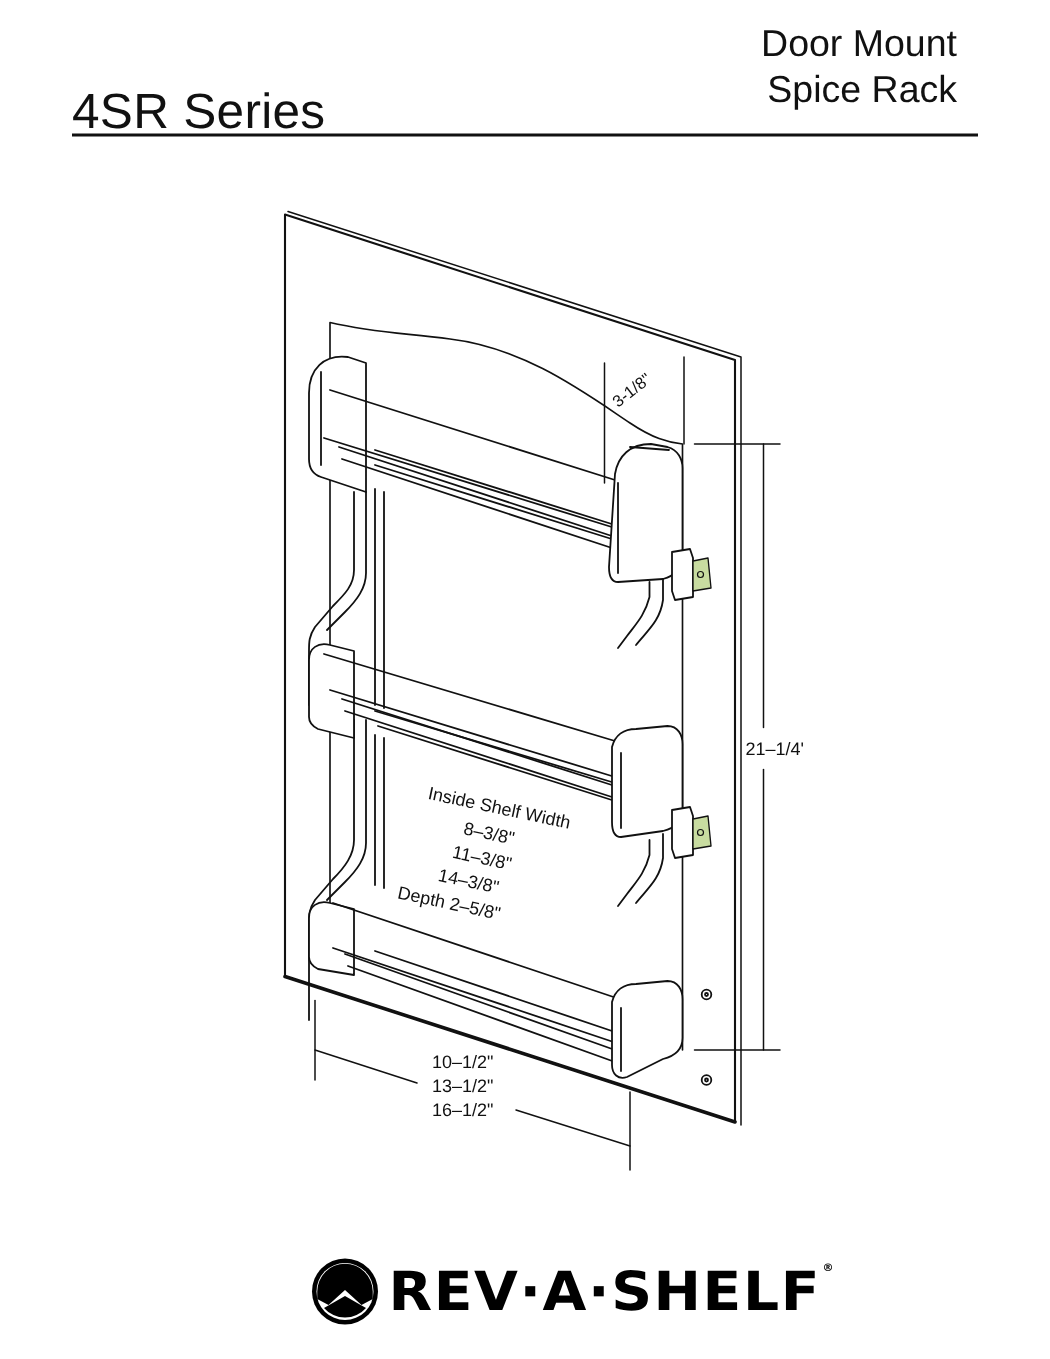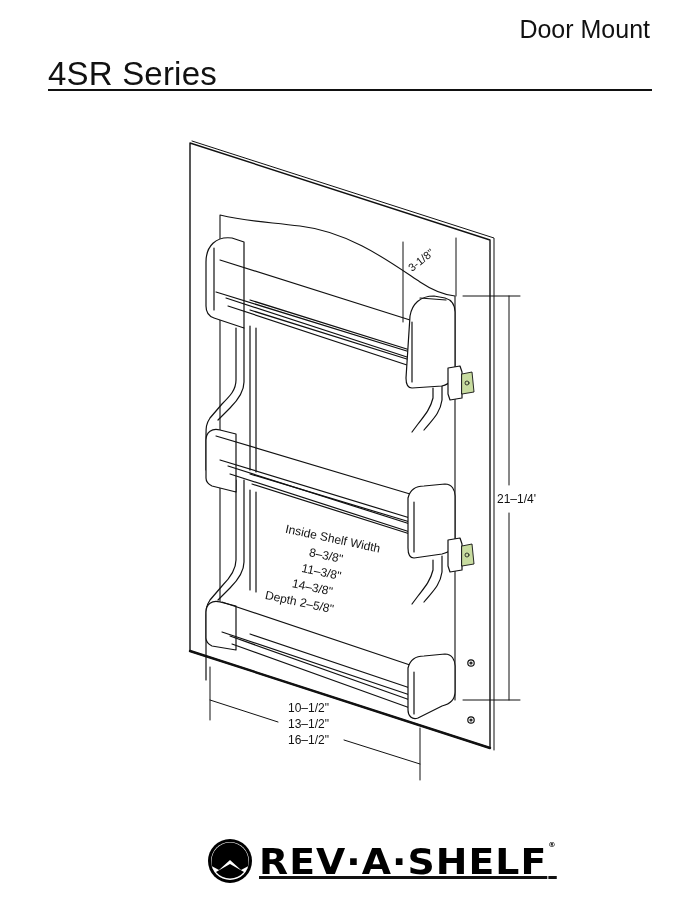--- a/index.html
+++ b/index.html
@@ -1,33 +1,34 @@
 <!DOCTYPE html>
 <html><head>
 <meta charset="utf-8">
 <style>
   html, body { margin: 0; padding: 0; background: #ffffff; }
   body { width: 700px; height: 906px; position: relative; overflow: hidden;
          font-family: "Liberation Sans", "DejaVu Sans", sans-serif; color: #111; }
   .series-title { position: absolute; left: 48px; top: 55px; font-size: 33px; letter-spacing: 0.2px; }
-  .product-title { position: absolute; right: 50px; top: 14px; font-size: 25px; line-height: 31px; text-align: right; }
+  .product-title { position: absolute; right: 62px; top: 14px; font-size: 25px; line-height: 31px; text-align: right; }
   .header-rule { position: absolute; left: 48px; top: 89px; width: 604px; height: 2px; background: #111; }
   .drawing { position: absolute; left: 0; top: 0; }
   .dim-text { font-family: "Liberation Sans", "DejaVu Sans", sans-serif; fill: #111; }
-  .logo { position: absolute; left: 207px; top: 838px; height: 46px; display: flex; align-items: center; text-decoration: underline; }
+  .logo { position: absolute; left: 207px; top: 838px; height: 46px; display: flex; align-items: center; }
   .logo-mark { width: 46px; height: 46px; }
   .logo-word { font-family: "DejaVu Sans", sans-serif; font-weight: bold; font-size: 36px; letter-spacing: 1px; margin-left: 6px; color: #000; transform: scaleX(1.05); transform-origin: left center; }
   .logo-reg { font-size: 7px; vertical-align: top; margin-left: 1px; }
 </style>
 </head>
 <body>
 
 <div class="series-title">4SR Series</div>
 <div class="product-title">
   <div>Door Mount</div>
+  <div>Spice Rack</div>
 </div>
 <div class="header-rule"></div>
 
 <svg class="drawing" width="700" height="906" viewBox="0 0 700 906" fill="none" stroke="#111" stroke-width="1.2" stroke-linejoin="round" stroke-linecap="round">
 
   <g>
     <path d="M190,143 L490,240 L490,748 L190,651 Z" fill="#fff" stroke-width="1.4"></path>
     <path d="M192,141 L494,238 L494,750" stroke-width="1"></path>
     <path d="M190,651 L490,748" stroke-width="2.4"></path>
   </g>

